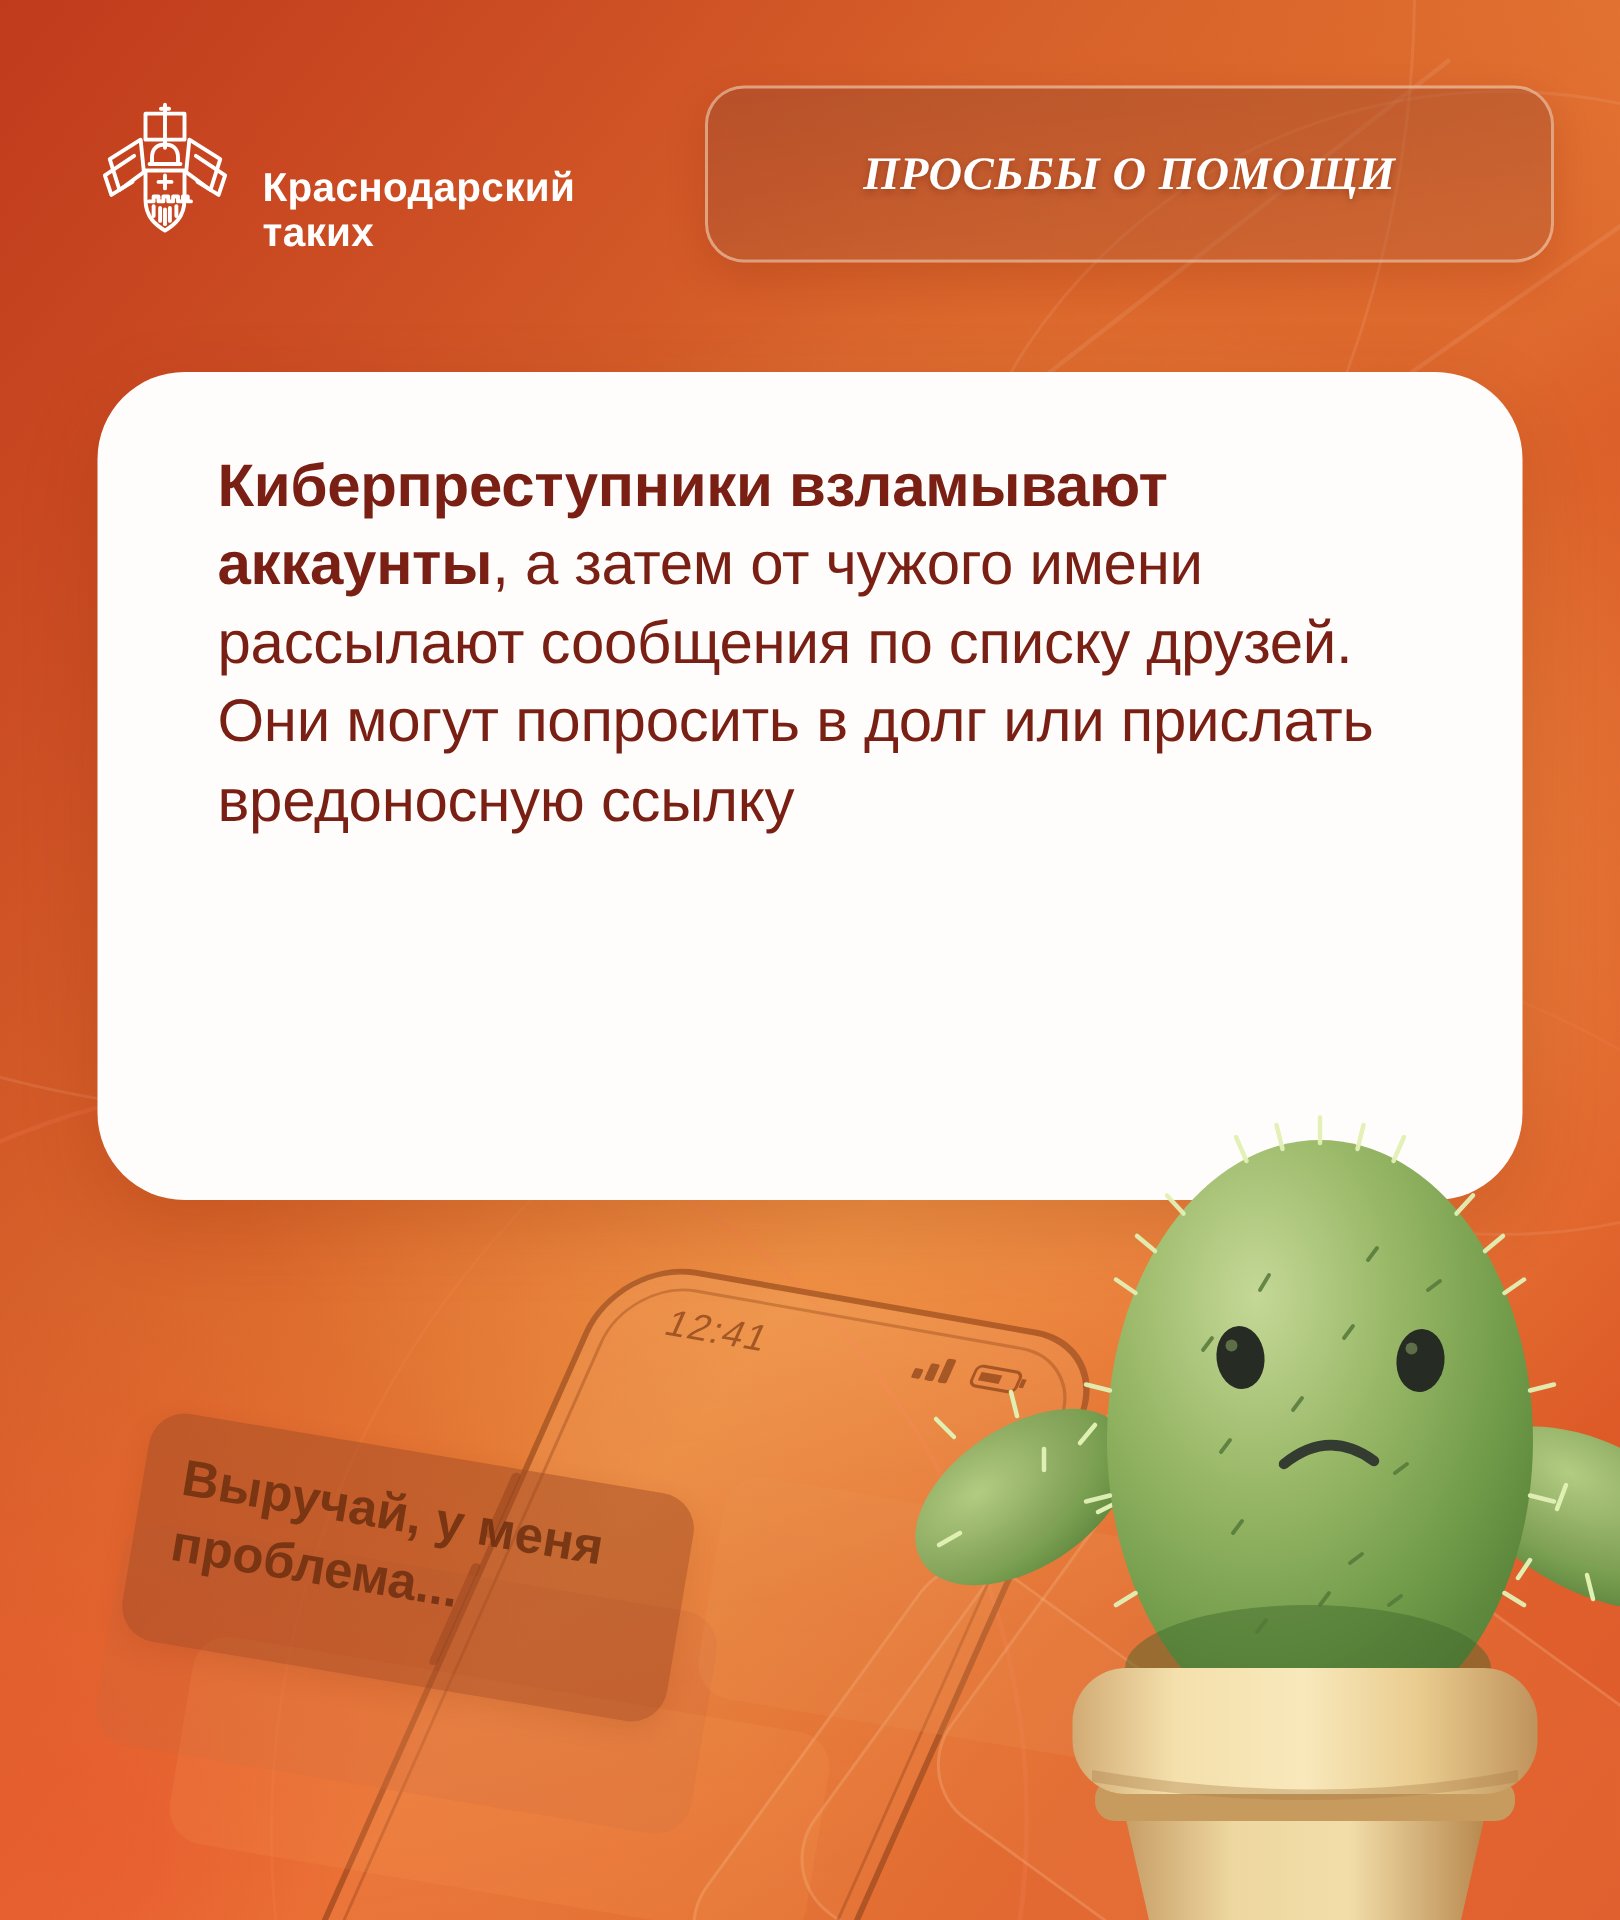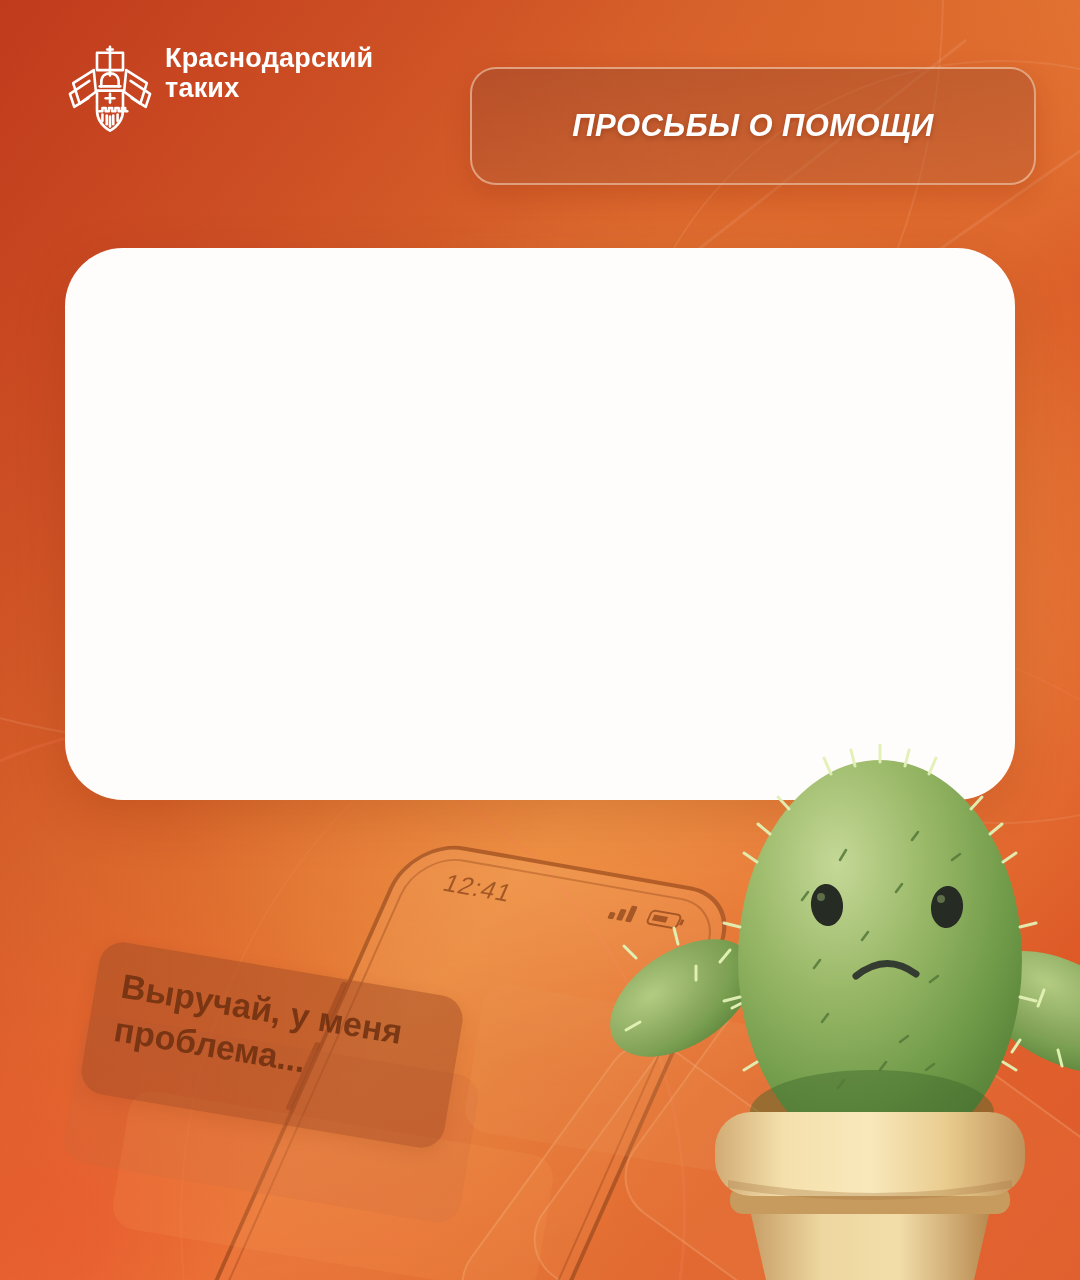--- a/index.html
+++ b/index.html
@@ -20,29 +20,30 @@
   .deco.c4{width:1200px;height:1200px;border:2px solid rgba(255,150,110,.12);left:180px;top:620px;}
   .streak{position:absolute;background:rgba(255,235,215,.10);width:3px;height:520px;pointer-events:none;}
   .streak.s1{left:760px;top:-60px;transform:rotate(52deg);}
   .streak.s2{left:980px;top:-40px;transform:rotate(55deg);}
   .ghost-rect{position:absolute;border:2px solid rgba(255,220,180,.20);background:rgba(255,185,115,.07);border-radius:46px;pointer-events:none;}
   .ghost-rect.g1{width:520px;height:420px;left:590px;top:1020px;transform:rotate(36deg);}
   .ghost-rect.g2{width:560px;height:430px;left:680px;top:960px;transform:rotate(36deg);}
   .ghost-rect.g3{width:430px;height:330px;left:500px;top:1120px;transform:rotate(36deg);}
 
   
-  .logo{position:absolute;left:58px;top:43px;display:flex;align-items:flex-start;gap:3px;z-index:7;}
+  .logo{position:absolute;left:58px;top:66px;display:flex;align-items:flex-end;gap:13px;z-index:7;}
   .logo svg{display:block;}
   .logo-title{color:#fff;font-weight:bold;font-size:27px;line-height:1.12;letter-spacing:.2px;}
   .badge{
-    position:absolute;left:470px;top:67px;width:562px;height:114px;z-index:7;
+    position:absolute;left:470px;top:57px;width:562px;height:114px;z-index:7;
     display:flex;flex-direction:column;justify-content:center;align-items:center;
     background:linear-gradient(175deg,rgba(158,74,45,.50),rgba(186,96,55,.42));
     border:2px solid rgba(250,220,195,.55);border-radius:26px;
     box-shadow:0 10px 26px rgba(120,30,0,.18);
+    font-family:Liberation Serif, serif;
   }
   .badge span{
     display:block;color:#fff;font-weight:bold;font-style:italic;font-size:31px;
     line-height:1.36;letter-spacing:.4px;text-shadow:0 2px 5px rgba(110,25,0,.35);white-space:nowrap;
   }
 
   
   .card{
     position:absolute;left:65px;top:248px;width:950px;height:552px;z-index:5;
     background:#fffdfb;border-radius:58px;box-shadow:0 18px 50px rgba(130,35,5,.22);
@@ -132,20 +133,21 @@
       <span>Краснодарский</span><br>
       <span>таких</span>
     </span>
   </div>
 
   <div class="badge">
     <span>ПРОСЬБЫ О ПОМОЩИ</span>
   </div>
 
   <div class="card">
+    <p><b>Киберпреступники взламывают аккаунты</b><span>, а затем от чужого имени рассылают сообщения по списку друзей. Они могут попросить в долг или прислать вредоносную ссылку</span></p>
   </div>
 
   <div class="phone">
     <div class="phone-inner"></div>
     <div class="phone-clock">12:41</div>
     <div class="phone-status">
       <span>
         <svg width="26" height="18" viewBox="0 0 26 18" fill="rgba(112,46,12,.9)">
           <rect x="0" y="11" width="6" height="7" rx="1.5"></rect>
             <rect x="9" y="6" width="6" height="12" rx="1.5"></rect>

